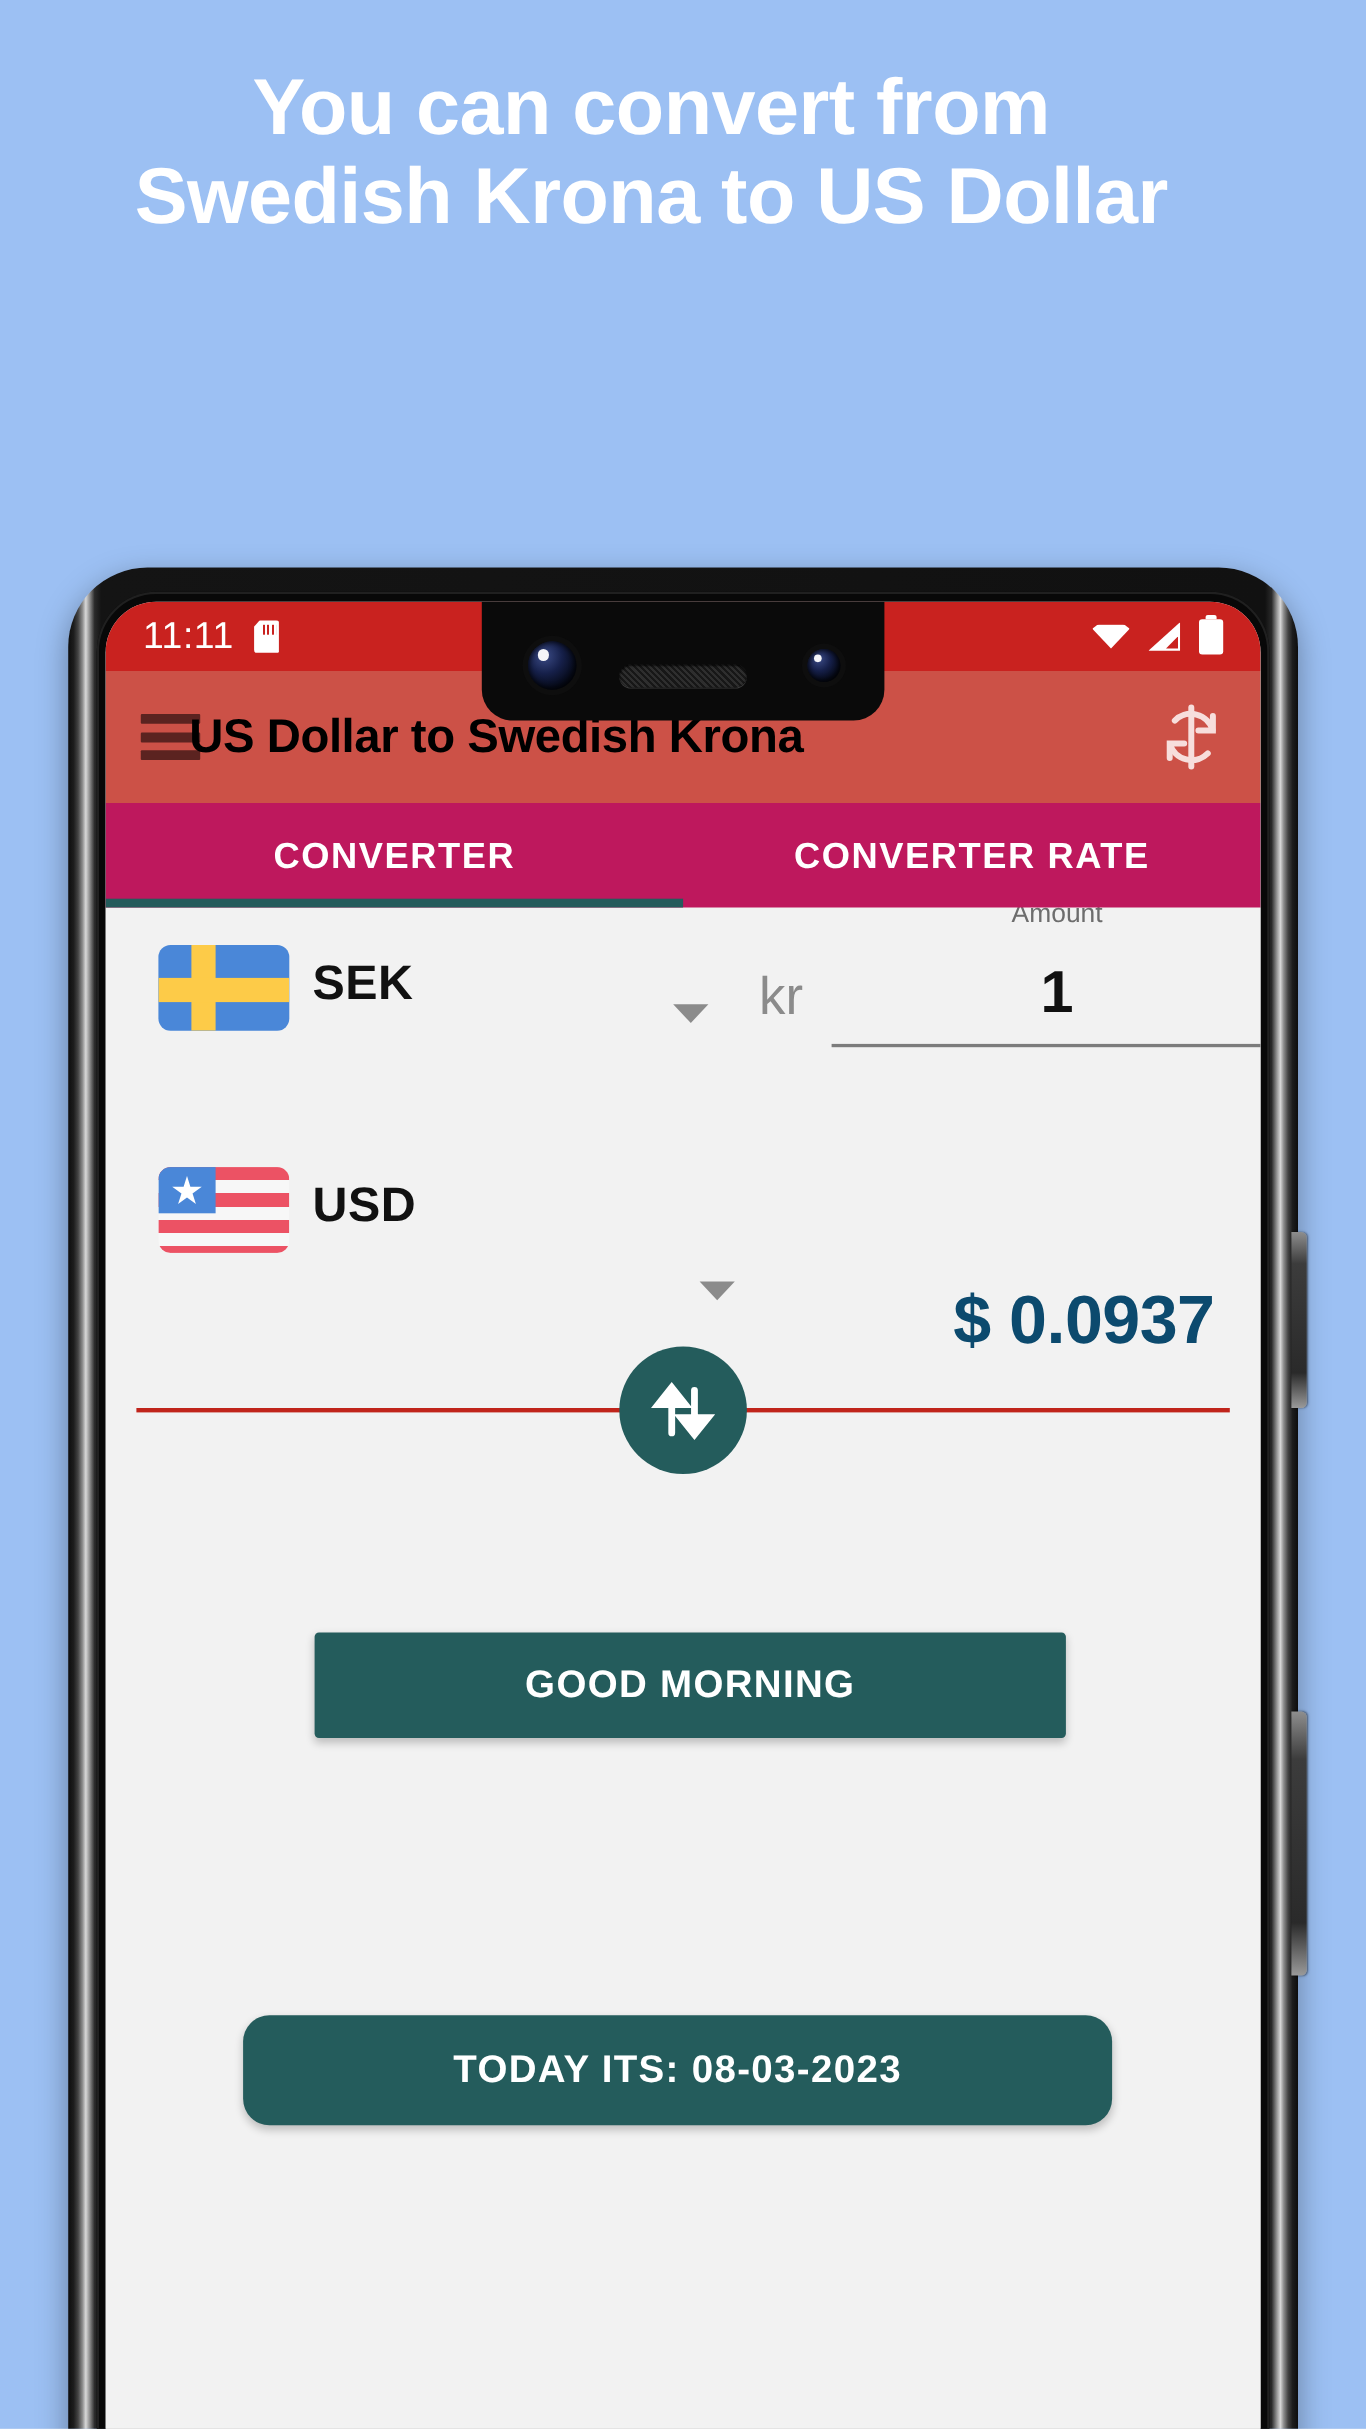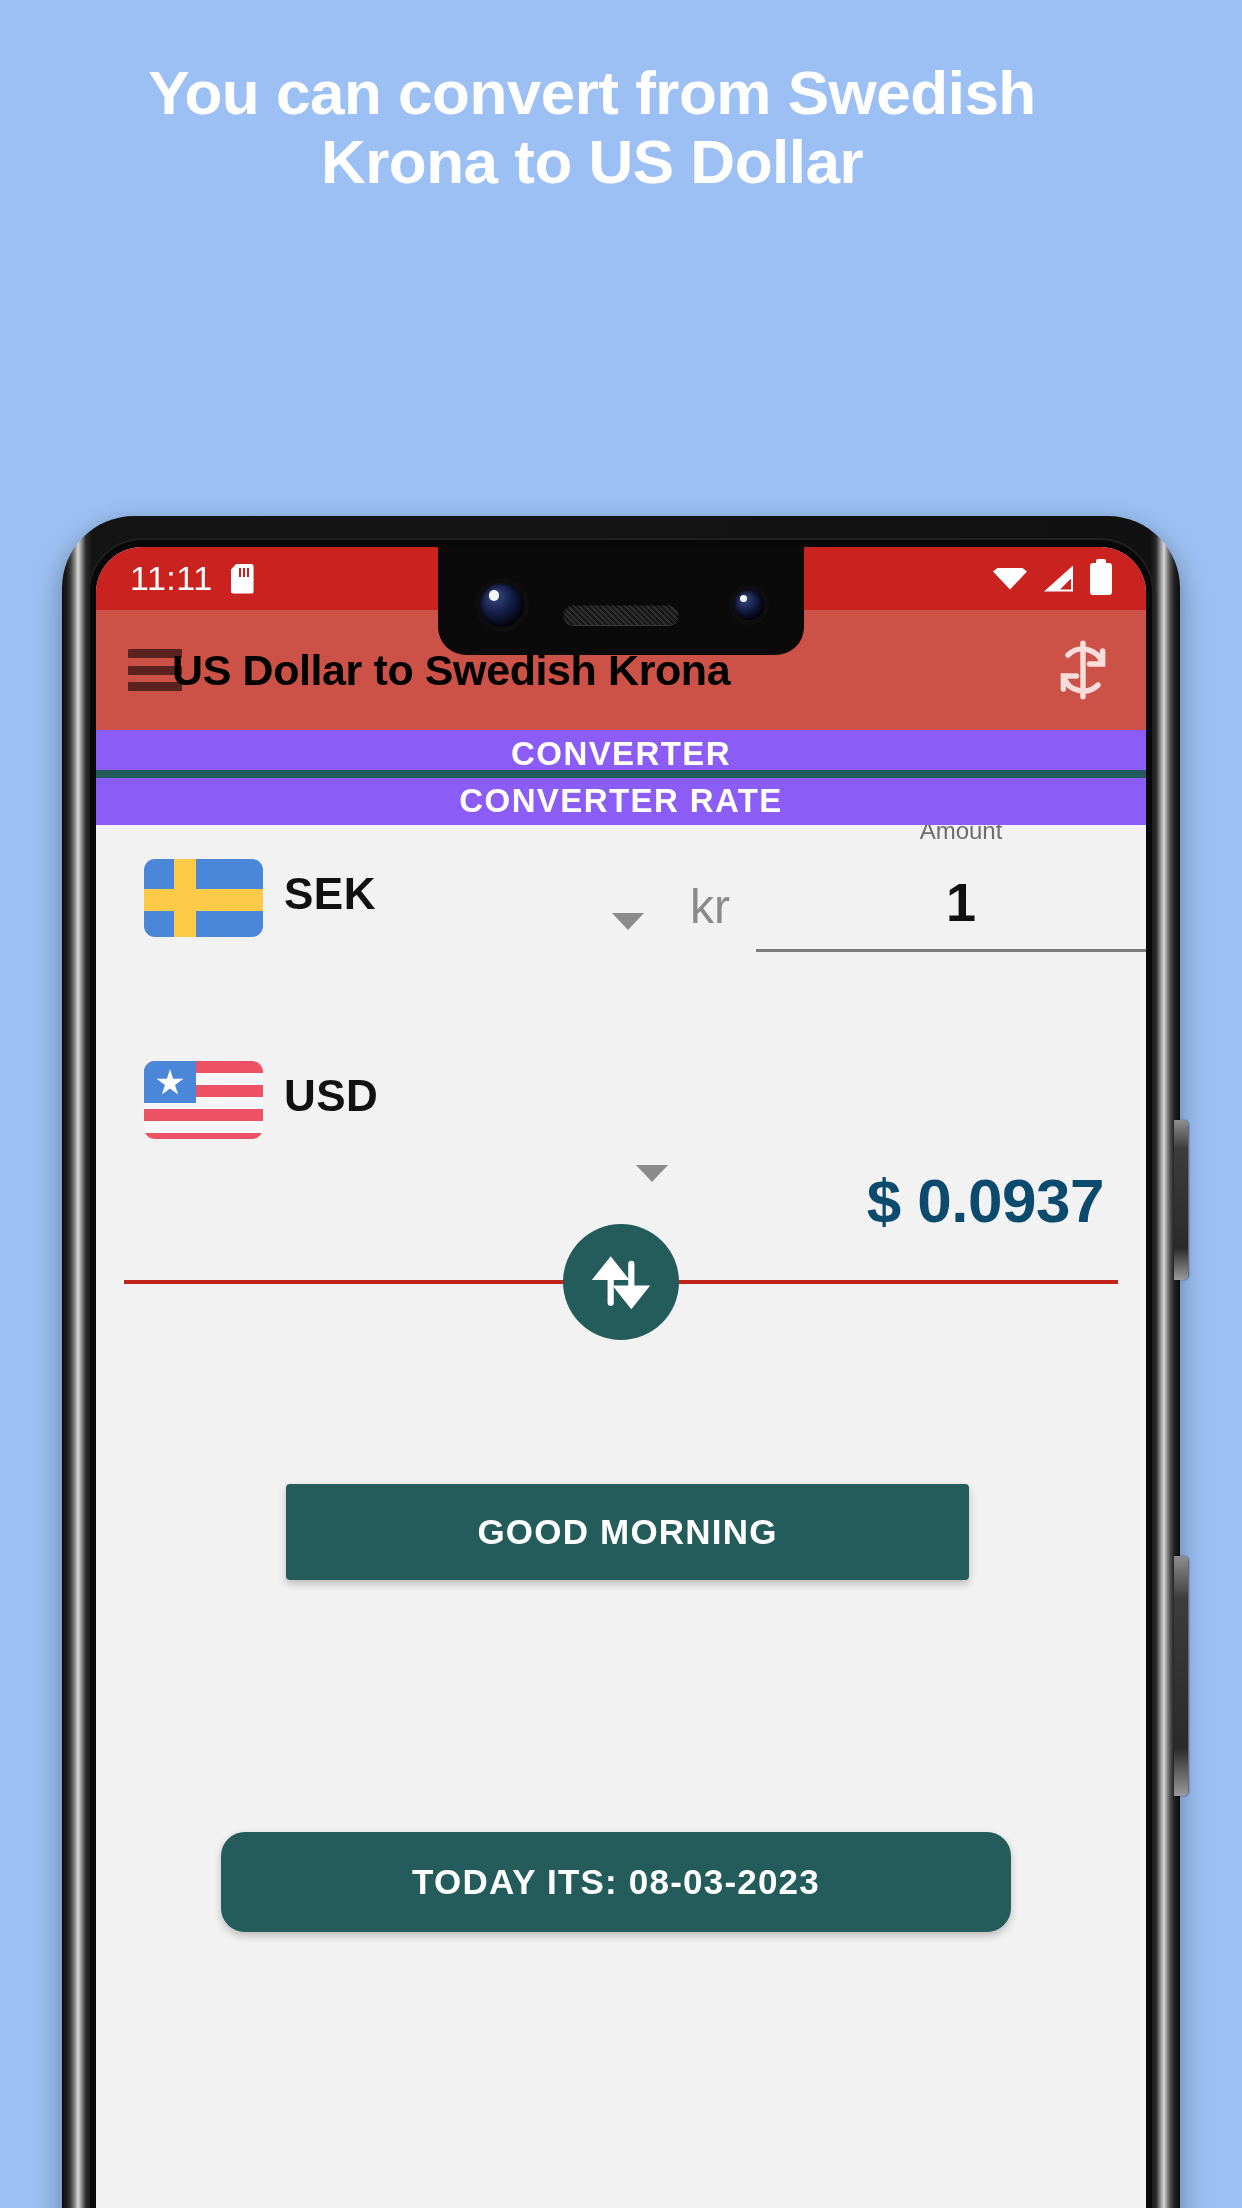--- a/index.html
+++ b/index.html
@@ -11,21 +11,21 @@
     position:relative;
   }
 
   
   #promo-heading{
     position:absolute;
     left:0; top:58px;
     width:1184px;
     text-align:center;
     color:#ffffff;
-    font-size:62px;
+    font-size:72px;
     line-height:1.12;
     font-weight:bold;
     letter-spacing:-0.5px;
     padding:0 110px;
   }
 
   
   #phone-mockup{
     position:absolute;
     left:62px; top:516px;
@@ -150,21 +150,21 @@
     flex:1; color:#000000;
     font-size:43px; font-weight:bold; letter-spacing:-0.4px;
     margin-left:-10px;
   }
   #refresh-icon{ width:62px;height:62px; position:relative; flex:0 0 auto; cursor:pointer;}
   #refresh-icon svg{ width:100%;height:100%; display:block; }
 
   
   #tab-bar{
     position:absolute; left:0; top:183px; width:100%; height:95px;
-    background:#8b5cf6; display:flex; z-index:3;flex-direction:column;
+    background:#be185d; display:flex; z-index:3;
   }
   .tab{
     flex:1; display:flex; align-items:center; justify-content:center;
     color:#fff; font-size:33px; font-weight:bold; letter-spacing:1.4px;
     position:relative; cursor:pointer;
   }
   .tab.active::after{
     content:""; position:absolute; left:0; bottom:0; width:100%; height:8px;
     background:#245c5c;
   }

